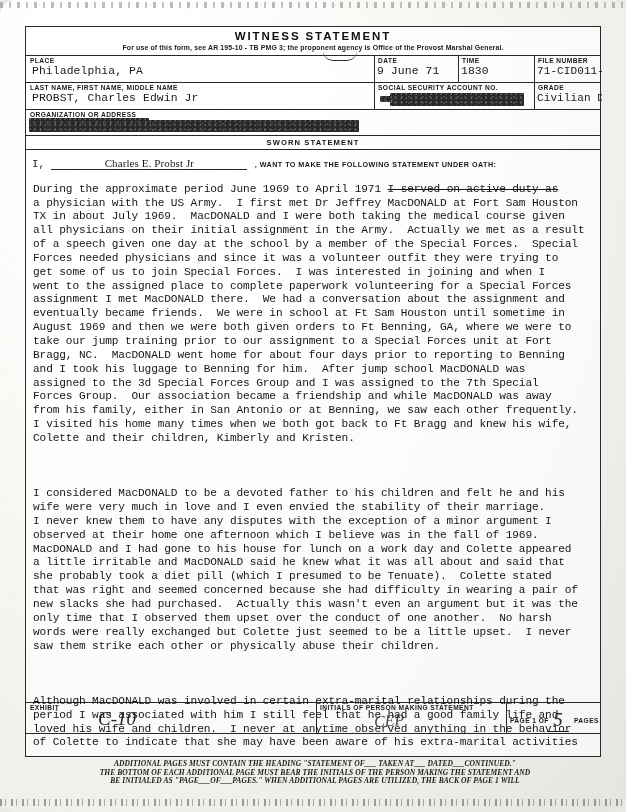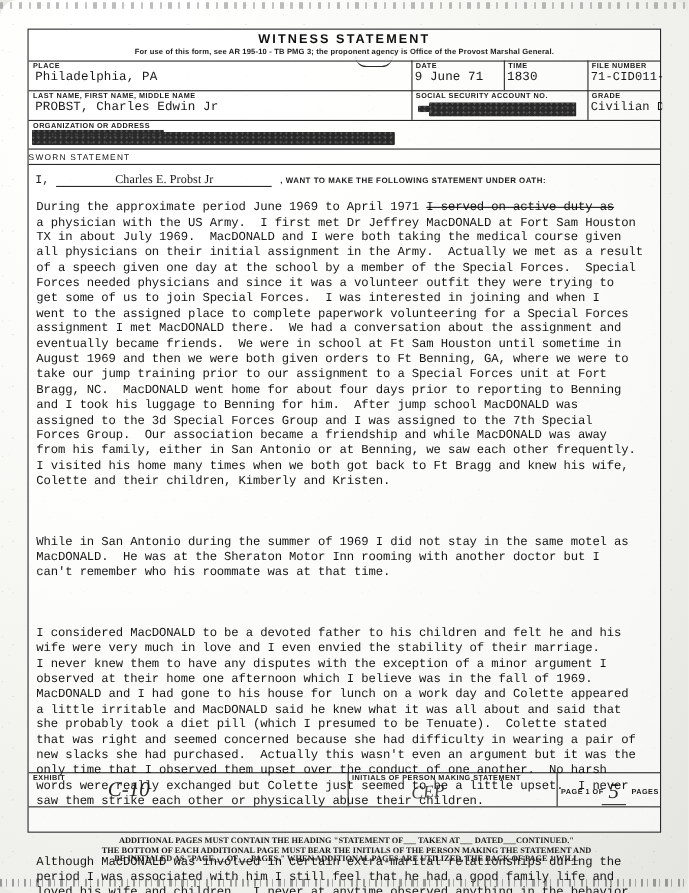--- a/index.html
+++ b/index.html
@@ -67,22 +67,22 @@
   .redact{
     position:absolute;background:#2b2b2b;
     background-image:
       radial-gradient(circle at 25% 30%, rgba(255,255,255,.22) 0 .8px, transparent 1px),
       radial-gradient(circle at 70% 65%, rgba(255,255,255,.18) 0 .7px, transparent .9px);
     background-size:5px 4px,7px 6px;
     border-radius:1px;
   }
   
   #swornlabel{
-    position:absolute;left:0;right:0;
-    font-size:7.6px;font-weight:normal;letter-spacing:1.1px;color:#141414;
+    position:absolute;left:0;right:0;text-align:center;
+    font-size:7.6px;font-weight:bold;letter-spacing:1.1px;color:#141414;
   }
   .ul{border-bottom:1px solid #2a2a2a;display:inline-block;}
 
   
   #body{
     position:absolute;left:33px;top:155px;width:566px;
     font-family:"Liberation Mono","DejaVu Sans Mono",monospace;
     font-size:11.15px;line-height:13.85px;color:#171717;
     letter-spacing:-.12px;white-space:pre-wrap;
   }
@@ -90,21 +90,21 @@
   .strike{text-decoration:line-through;text-decoration-thickness:1.2px;}
 
   
   .hand{
     font-family:"Liberation Serif",serif;font-size:19px;color:#2a2a2a;
     font-style:italic;
   }
   #fineprint{
     position:absolute;left:30px;width:570px;
     font-family:"Liberation Serif",serif;
-    font-size:7.55px;line-height:8.6px;font-weight:bold;
+    font-size:7.55px;line-height:8.6px;font-style:italic;font-weight:bold;
     color:#1d1d1d;letter-spacing:.05px;text-align:center;
   }
   
   #bottomedge{
     position:absolute;left:0;right:0;bottom:6px;height:7px;
     background:repeating-linear-gradient(90deg,#565656 0 2px,transparent 2px 5px,#6d6d6d 5px 6px,transparent 6px 11px);
     opacity:.55;
   }
   #topedge{
     position:absolute;left:0;right:0;top:2px;height:6px;
@@ -218,23 +218,20 @@
 eventually became friends.  We were in school at Ft Sam Houston until sometime in
 August 1969 and then we were both given orders to Ft Benning, GA, where we were to
 take our jump training prior to our assignment to a Special Forces unit at Fort
 Bragg, NC.  MacDONALD went home for about four days prior to reporting to Benning
 and I took his luggage to Benning for him.  After jump school MacDONALD was
 assigned to the 3d Special Forces Group and I was assigned to the 7th Special
 Forces Group.  Our association became a friendship and while MacDONALD was away
 from his family, either in San Antonio or at Benning, we saw each other frequently.
 I visited his home many times when we both got back to Ft Bragg and knew his wife,
 Colette and their children, Kimberly and Kristen.</span></p>
-    <p>While in San Antonio during the summer of 1969 I did not stay in the same motel as
-MacDONALD.  He was at the Sheraton Motor Inn rooming with another doctor but I
-can't remember who his roommate was at that time.</p>
     <p>I considered MacDONALD to be a devoted father to his children and felt he and his
 wife were very much in love and I even envied the stability of their marriage.
 I never knew them to have any disputes with the exception of a minor argument I
 observed at their home one afternoon which I believe was in the fall of 1969.
 MacDONALD and I had gone to his house for lunch on a work day and Colette appeared
 a little irritable and MacDONALD said he knew what it was all about and said that
 she probably took a diet pill (which I presumed to be Tenuate).  Colette stated
 that was right and seemed concerned because she had difficulty in wearing a pair of
 new slacks she had purchased.  Actually this wasn't even an argument but it was the
 only time that I observed them upset over the conduct of one another.  No harsh

